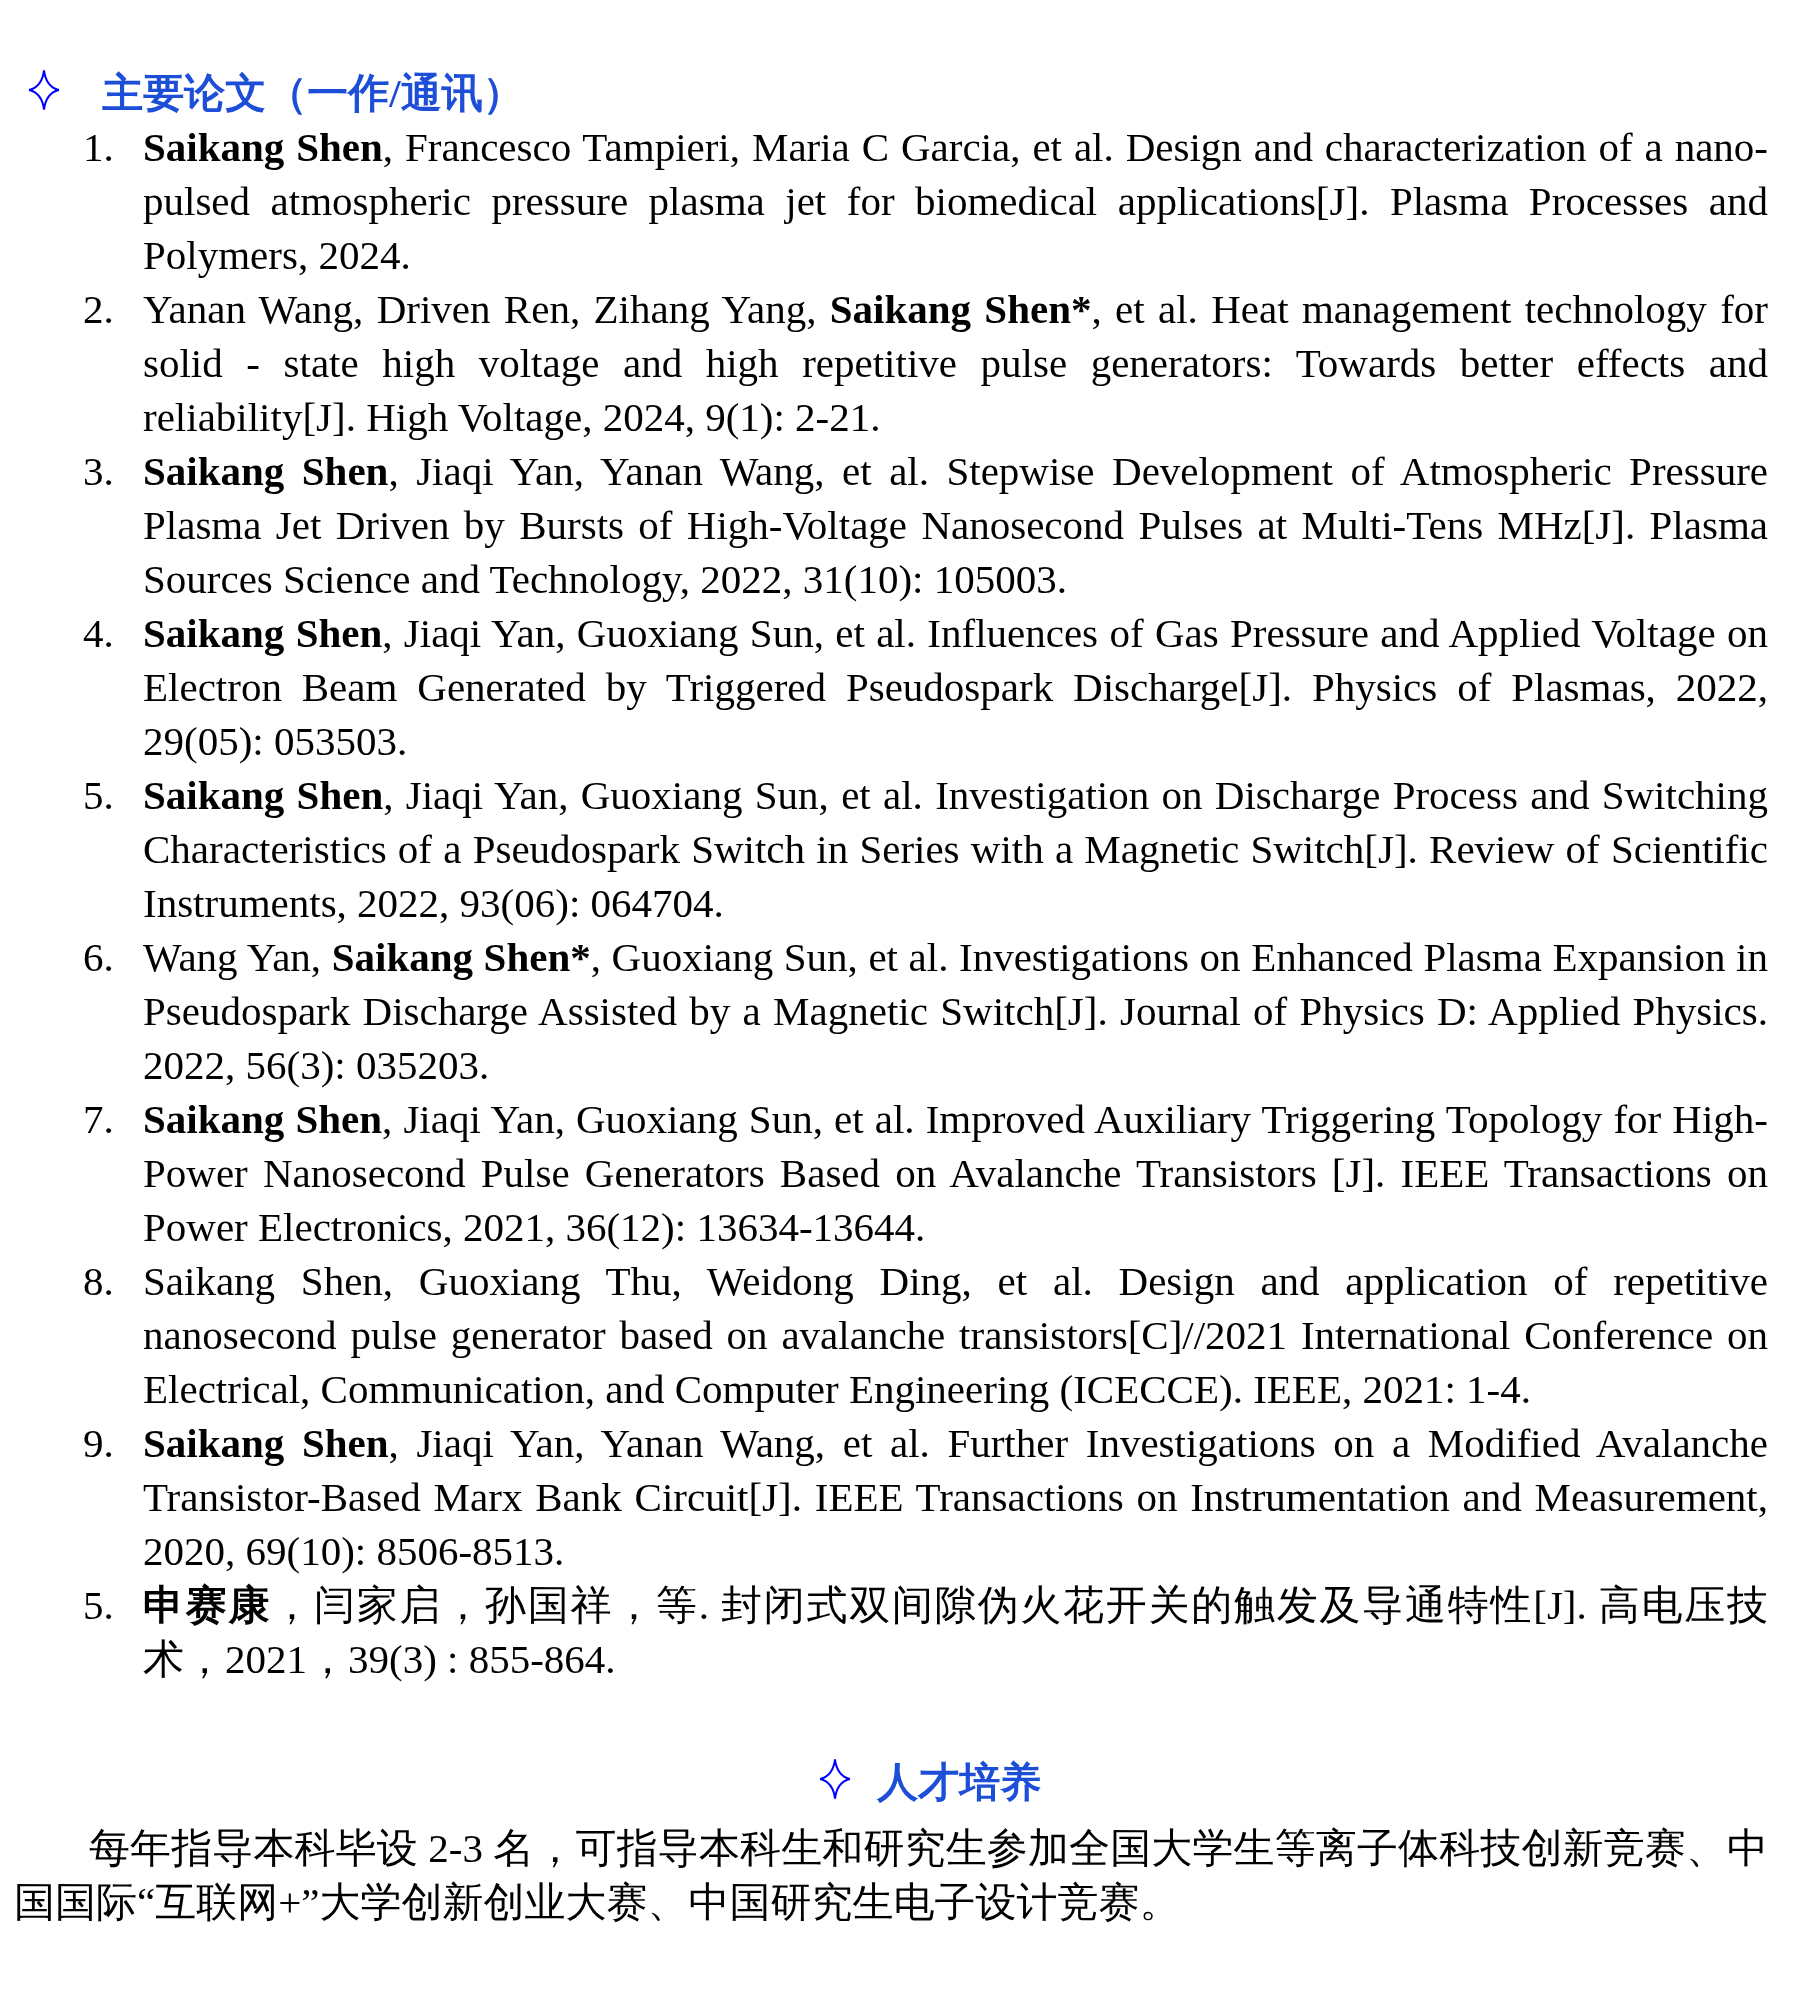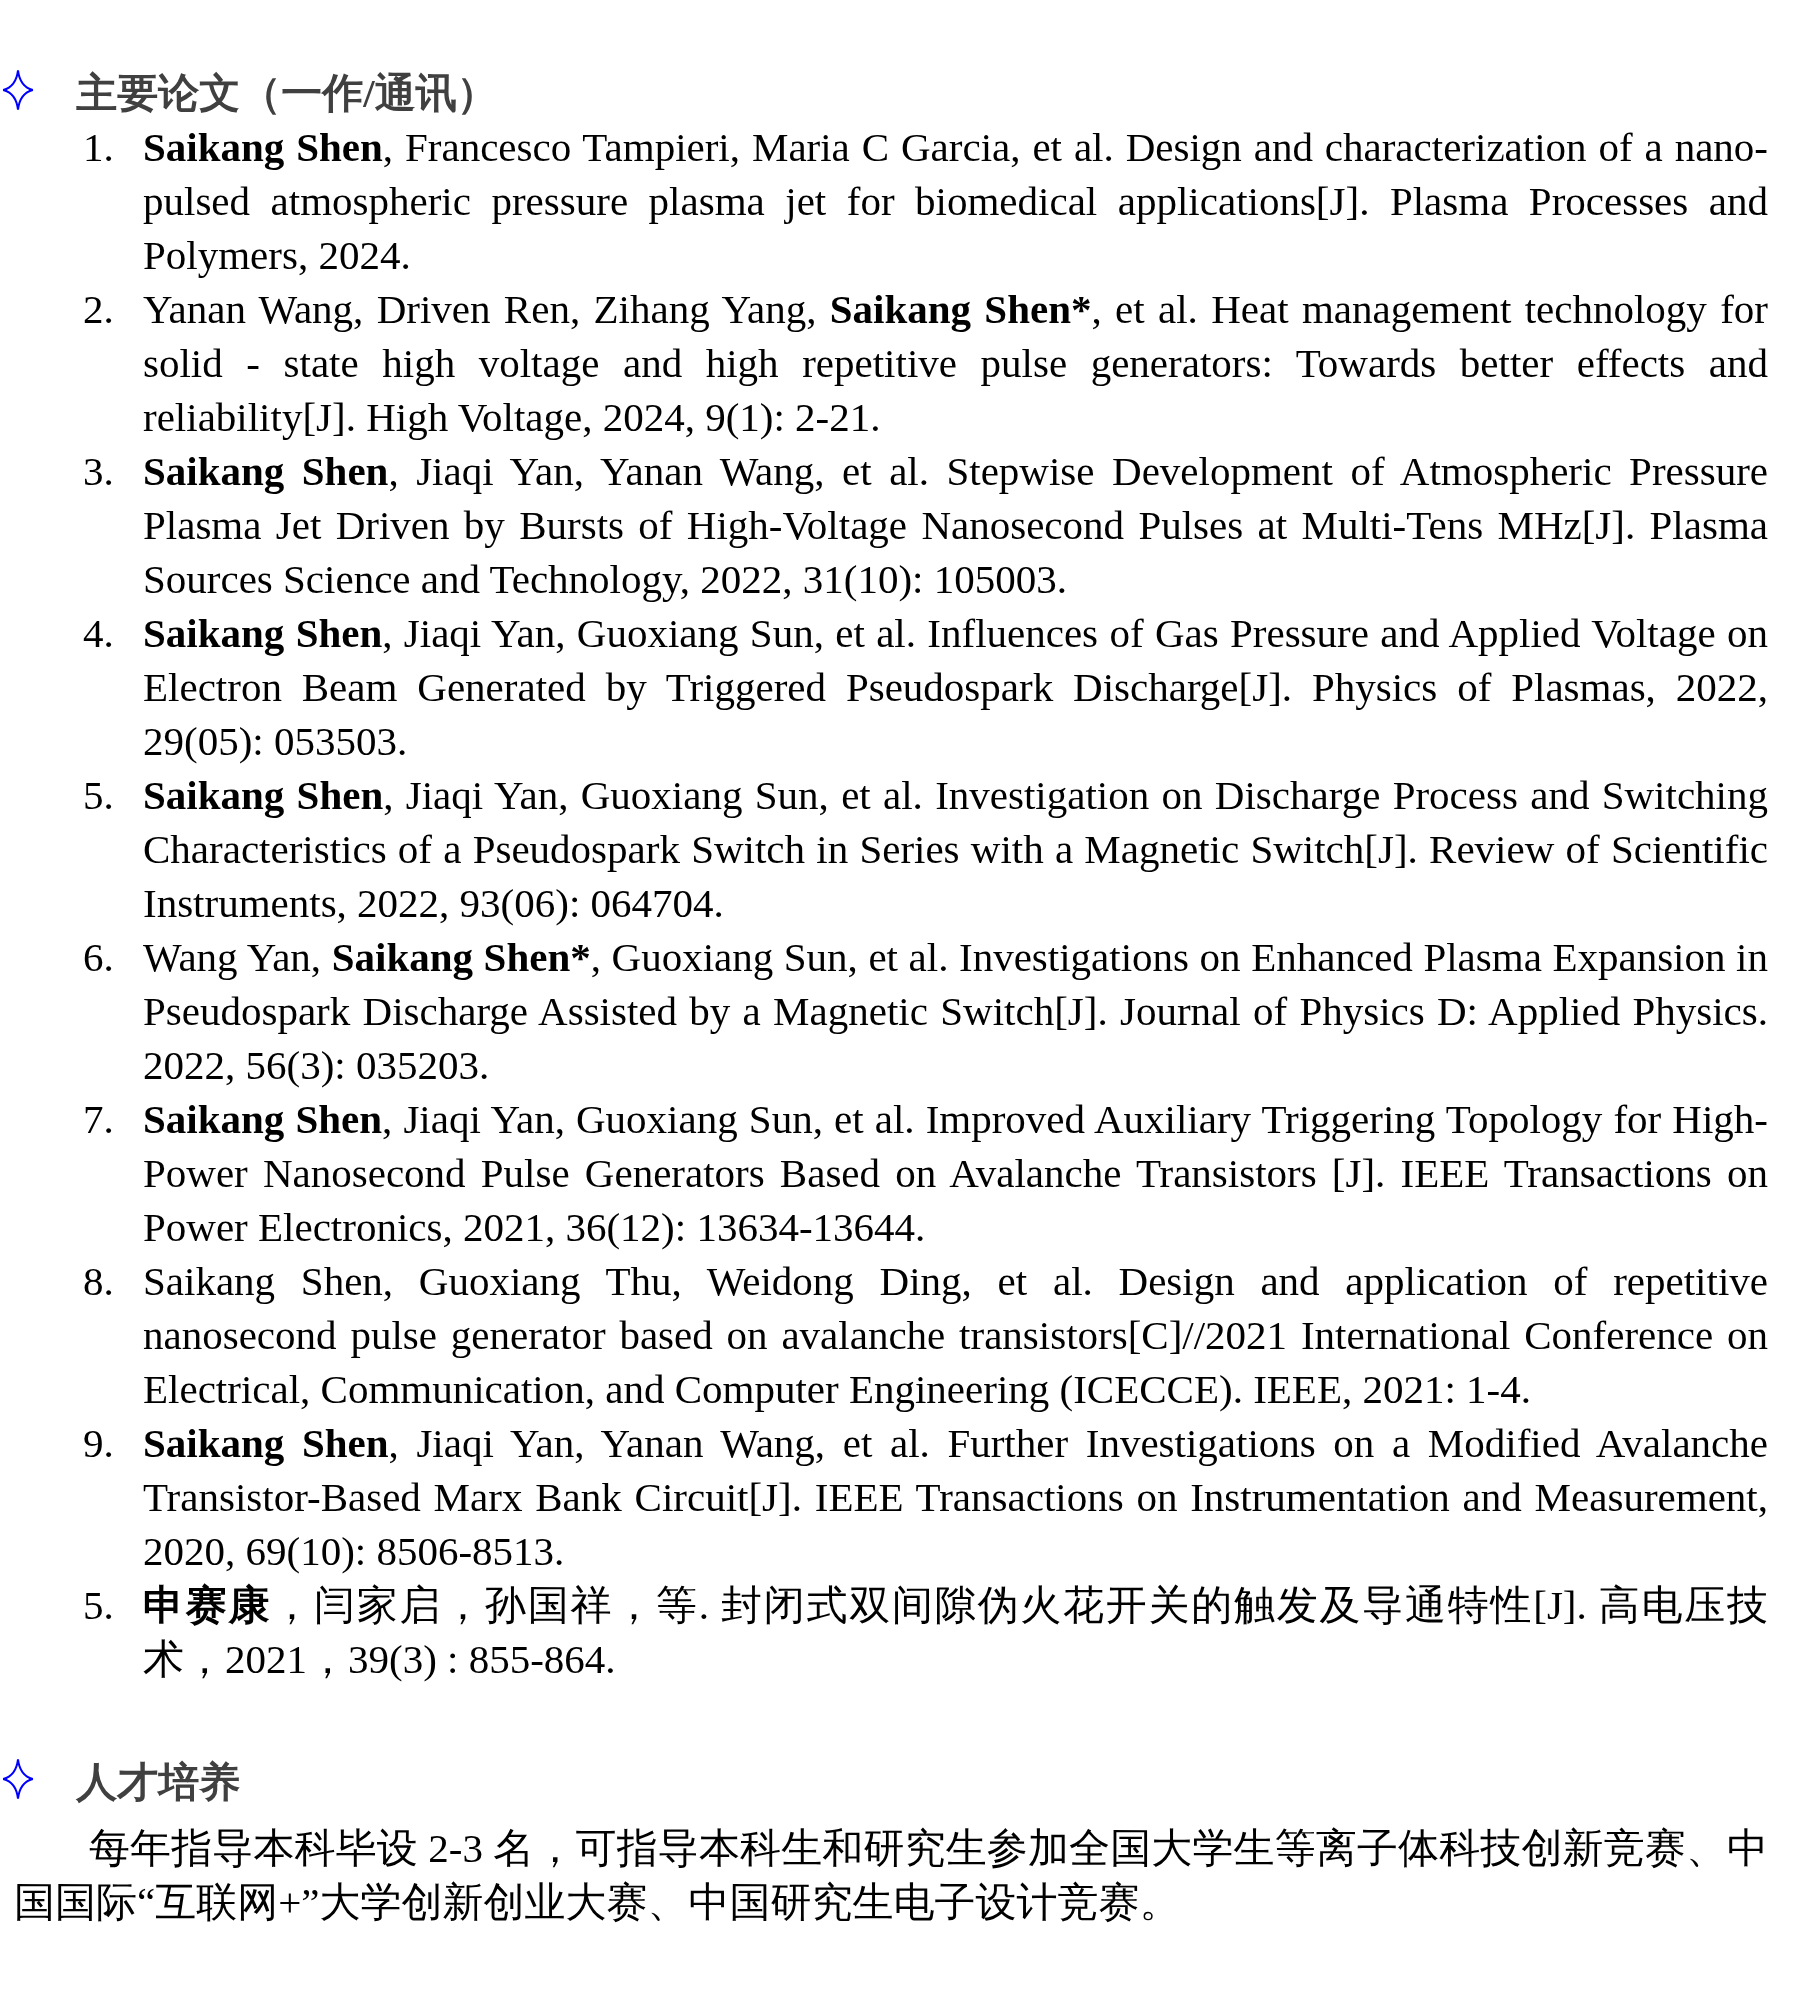--- a/index.html
+++ b/index.html
@@ -11,22 +11,22 @@
     height: 2240px;
     overflow: hidden;
     background: #ffffff;
     color: #000000;
     font-family: "Liberation Serif", "DejaVu Serif", serif;
     font-size: 41px;
     line-height: 54px;
     padding-top: 66px;
   }
   .section-header {
-    padding-left: 2px;
-    color: #404040;
+    padding-left: 28px;
+    color: #1d4ed8;
     font-weight: bold;
     white-space: nowrap;
   }
   .section-header .bullet {
     display: inline-block;
     width: 64px;
   }
   .bullet svg { vertical-align: -4px; }
   .pub-list {
     list-style: none;
@@ -35,21 +35,21 @@
     text-align: justify;
   }
   .pub-list li { position: relative; }
   .pub-list .num {
     position: absolute;
     left: -60px;
     top: 0;
     font-weight: normal;
   }
   .b { font-weight: bold; font-family: Liberation Serif, serif; }
-  .section2 { margin-top: 69px; }
+  .section2 { margin-top: 69px; text-align: center; }
   .training {
     margin: 12px 48px 0 14px;
     text-indent: 75px;
     text-align: justify;
   }
 </style>
 </head>
 <body>
 
 <div class="page">

